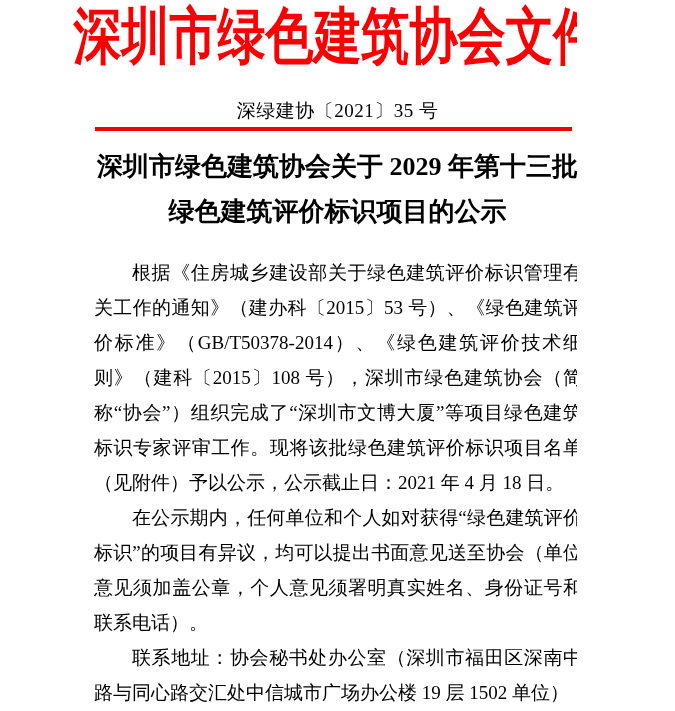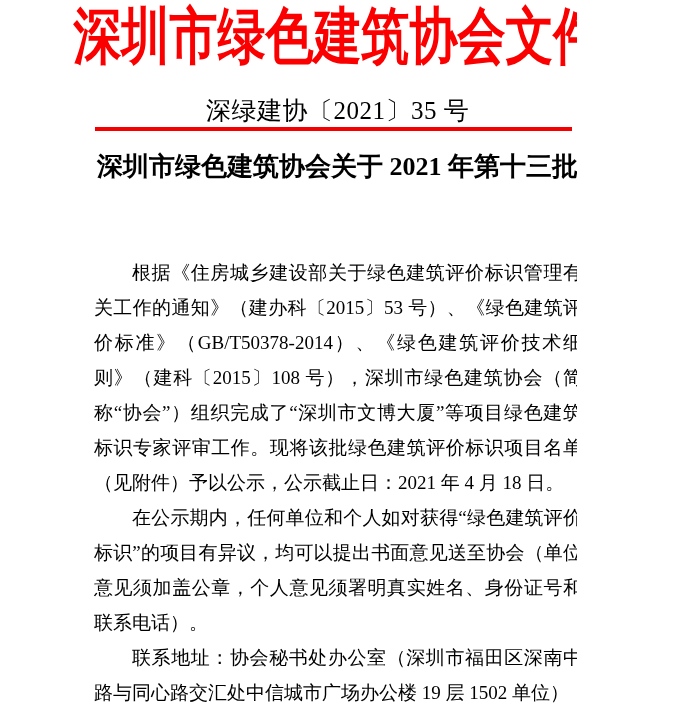--- a/index.html
+++ b/index.html
@@ -30,21 +30,21 @@
     transform: scaleY(1.28);
     transform-origin: center top;
     letter-spacing: 0px;
   }
   .doc-number {
     position: absolute;
     top: 99px;
     left: 0;
     width: 675px;
     text-align: center;
-    font-size: 25px;
+    font-size: 19px;
     line-height: 24px;
     color: #000000;
     letter-spacing: 0.5px;
   }
   .red-line {
     position: absolute;
     top: 127px;
     left: 95px;
     width: 477px;
     height: 4px;
@@ -86,21 +86,22 @@
 
 <div class="page">
 
   <div class="org-title">深圳市绿色建筑协会文件</div>
 
   <div class="doc-number">深绿建协〔2021〕35 号</div>
 
   <div class="red-line"></div>
 
   <div class="doc-title">
-    <div class="title-line">深圳市绿色建筑协会关于 2021 年第十三批</div>
+    <div class="title-line">深圳市绿色建筑协会关于 2029 年第十三批</div>
+    <div class="title-line">绿色建筑评价标识项目的公示</div>
   </div>
 
   <div class="body-text">
     <p>根据《住房城乡建设部关于绿色建筑评价标识管理有关工作的通知》（建办科〔2015〕53 号）、《绿色建筑评价标准》（GB/T50378-2014）、《绿色建筑评价技术细则》（建科〔2015〕108 号），深圳市绿色建筑协会（简称“协会”）组织完成了“深圳市文博大厦”等项目绿色建筑标识专家评审工作。现将该批绿色建筑评价标识项目名单（见附件）予以公示，公示截止日：2021 年 4 月 18 日。</p>
     <p>在公示期内，任何单位和个人如对获得“绿色建筑评价标识”的项目有异议，均可以提出书面意见送至协会（单位意见须加盖公章，个人意见须署明真实姓名、身份证号和联系电话）。</p>
     <p>联系地址：协会秘书处办公室（深圳市福田区深南中路与同心路交汇处中信城市广场办公楼 19 层 1502 单位）</p>
   </div>
 
 </div>
 

